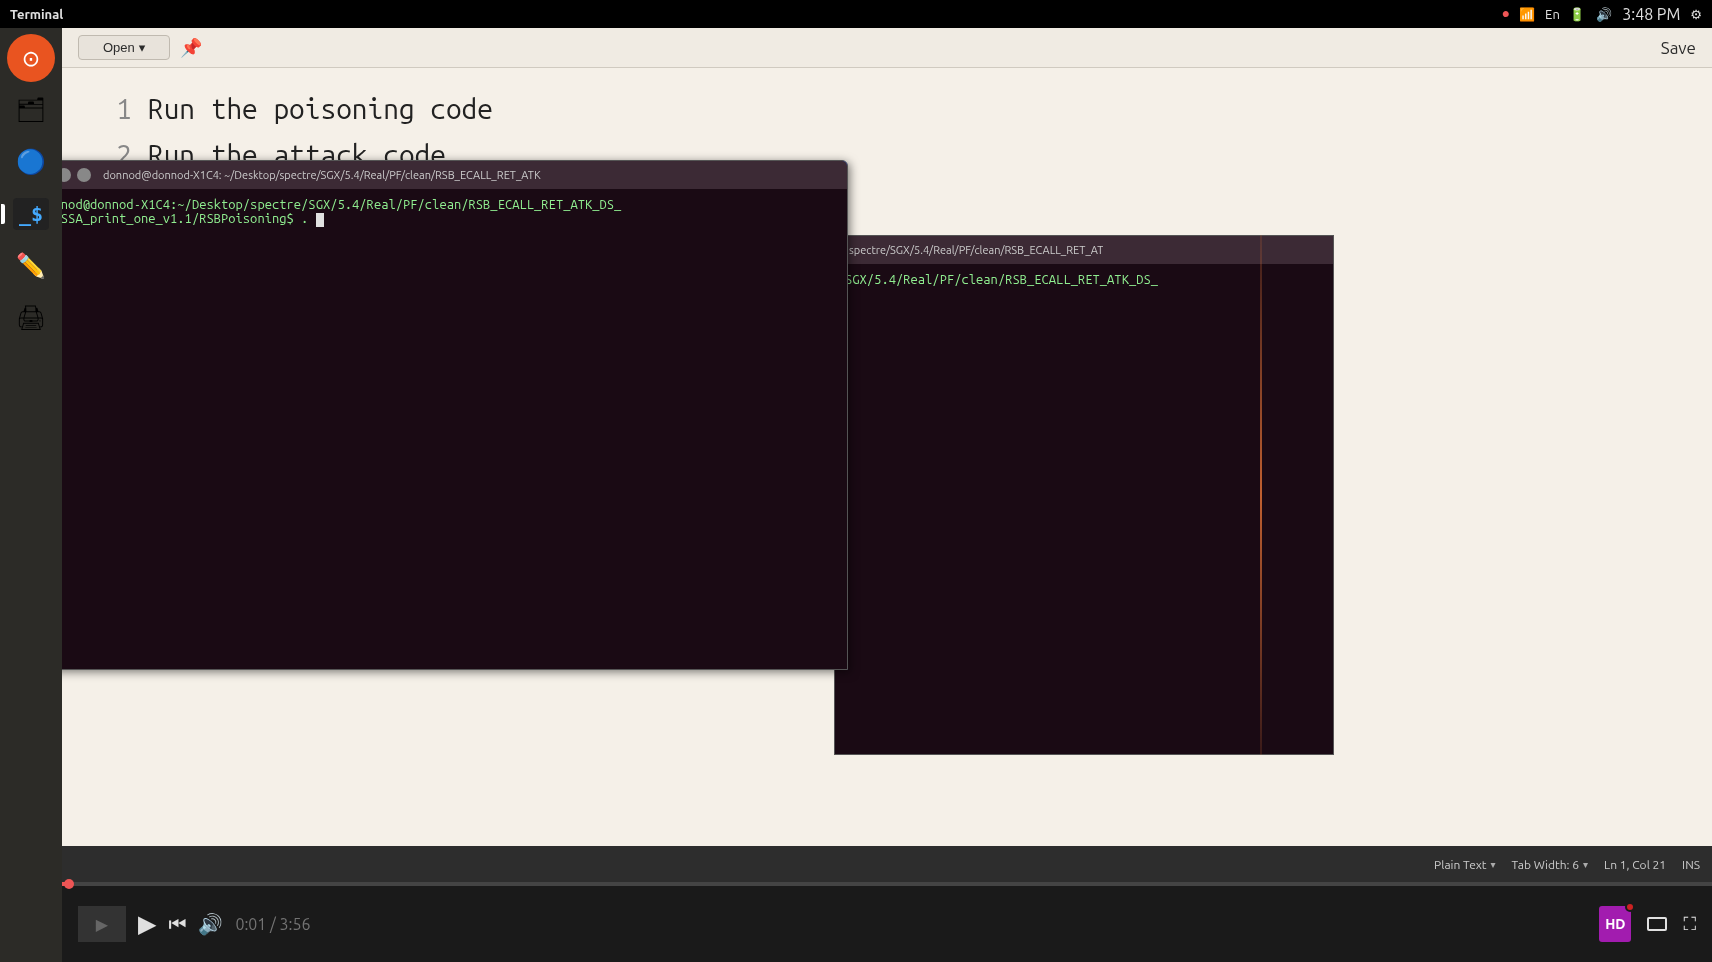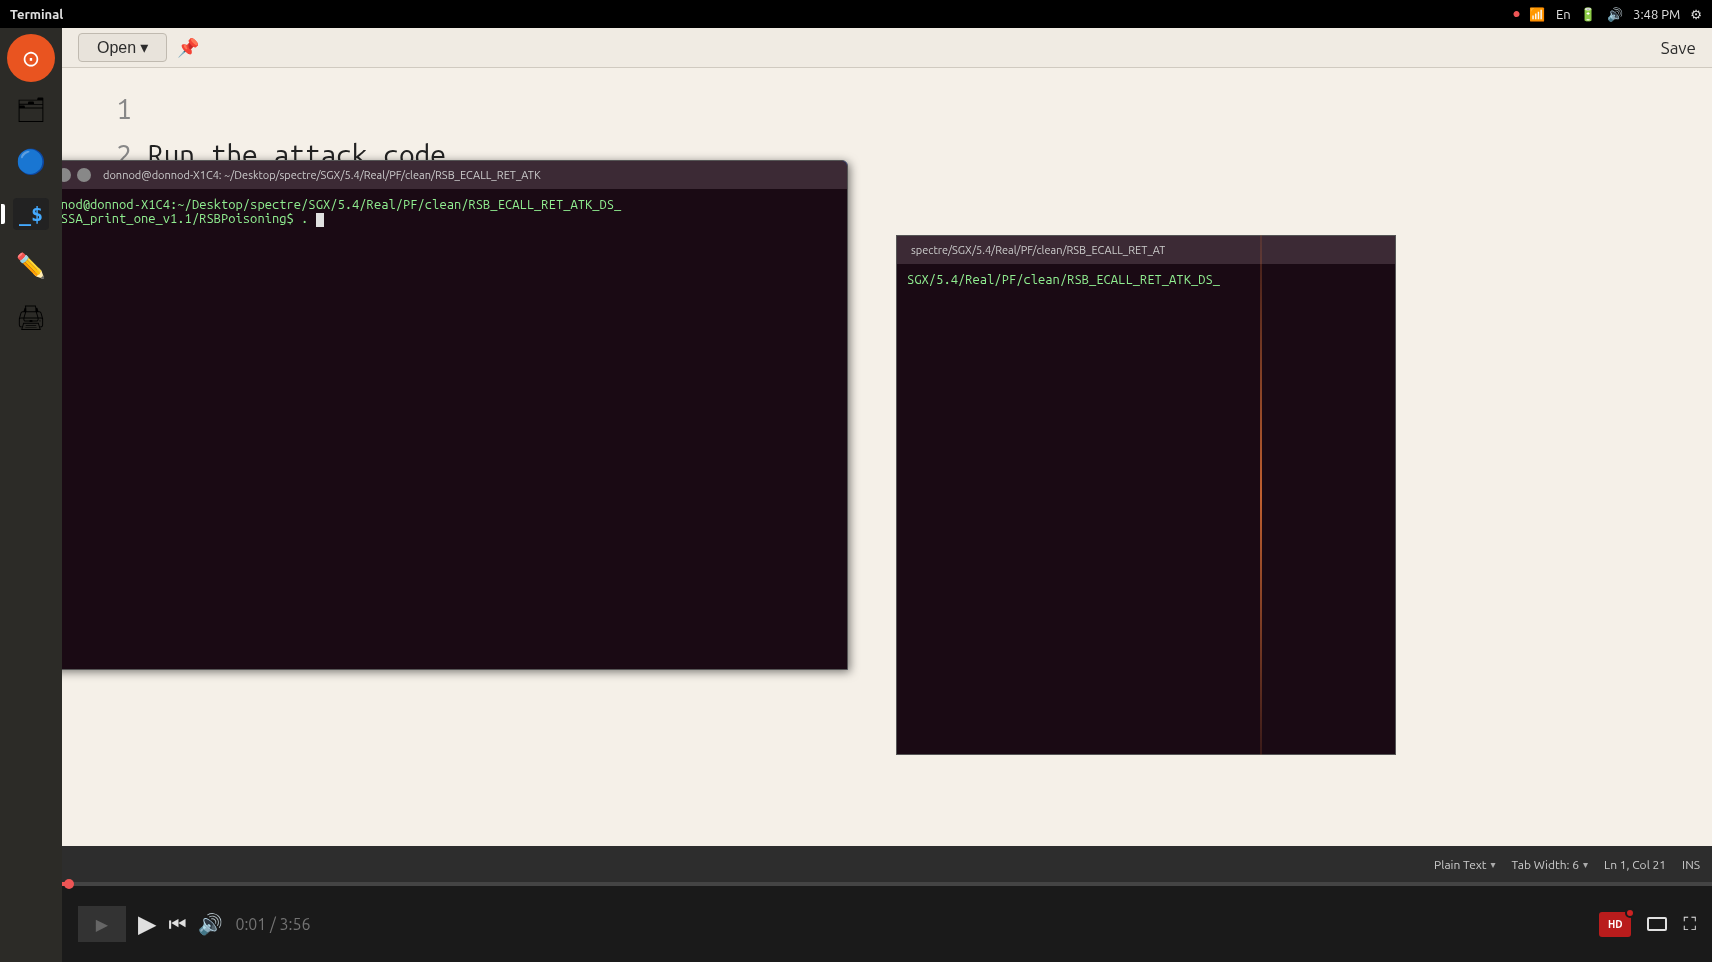--- a/index.html
+++ b/index.html
@@ -40,21 +40,21 @@
       display: flex;
       align-items: center;
       gap: 10px;
     }
     .sys-icon {
       color: #e0e0e0;
       font-size: 13px;
     }
     .sys-time {
       color: #e0e0e0;
-      font-size: 13px;
+      font-size: 16px;
     }
 
     
     .sidebar {
       position: absolute;
       top: 28px;
       left: 0;
       width: 62px;
       height: calc(100% - 28px);
       background: #2c2b27;
@@ -113,26 +113,26 @@
       display: flex;
       align-items: center;
       padding: 0 16px;
       gap: 10px;
       border-bottom: 1px solid #d0cac0;
     }
     .toolbar-btn {
       display: flex;
       align-items: center;
       gap: 4px;
-      padding: 4px 18px;
+      padding: 4px 24px;
       background: #e8e3db;
       border: 1px solid #c0bab0;
       border-radius: 4px;
       cursor: pointer;
-      font-size: 16px;
+      font-size: 13px;
       color: #2c2c2c;
     }
     .toolbar-save {
       margin-left: auto;
       font-size: 17px;
       color: #2c2c2c;
       cursor: pointer;
     }
     .toolbar-pin {
       font-size: 18px;
@@ -179,21 +179,21 @@
       background: #1d4ed8;
       border: 1px solid #555;
       border-radius: 6px 6px 0 0;
       z-index: 20;
       overflow: hidden;
       box-shadow: 2px 2px 10px rgba(0,0,0,0.5);
     }
     .terminal-back {
       position: absolute;
       top: 235px;
-      left: 896px;
+      left: 834px;
       width: 500px;
       height: 520px;
       background: #1a0a14;
       border: 1px solid #555;
       z-index: 10;
       overflow: hidden;
     }
     .terminal-titlebar {
       height: 28px;
       background: #3c2a35;
@@ -369,24 +369,24 @@
       cursor: pointer;
     }
     .status-chevron {
       font-size: 10px;
       color: #aaa;
     }
 
     
     .hd-badge {
       width: 32px;
-      height: 25px;
-      background: #b91c1c;
+      height: 36px;
+      background: #a21caf;
       color: white;
-      font-size: 10px;
+      font-size: 14px;
       font-weight: bold;
       display: flex;
       align-items: center;
       justify-content: center;
       border-radius: 3px;
       position: relative;
     }
     .hd-badge-notif {
       position: absolute;
       top: -4px;
@@ -463,20 +463,21 @@
       <span>Open</span>
       <span>▾</span>
     </button>
     <span class="toolbar-pin">📌</span>
     <span class="toolbar-save" style="margin-left:auto;">Save</span>
   </div>
 
   <div class="editor-body">
     <div class="editor-line">
       <span class="line-num">1</span>
+      <span class="line-text">Run the poisoning code</span>
     </div>
     <div class="editor-line">
       <span class="line-num">2</span>
       <span class="line-text">Run the attack code</span>
     </div>
   </div>
 </div>
 
 <div class="terminal-back">
   <div class="terminal-titlebar">

